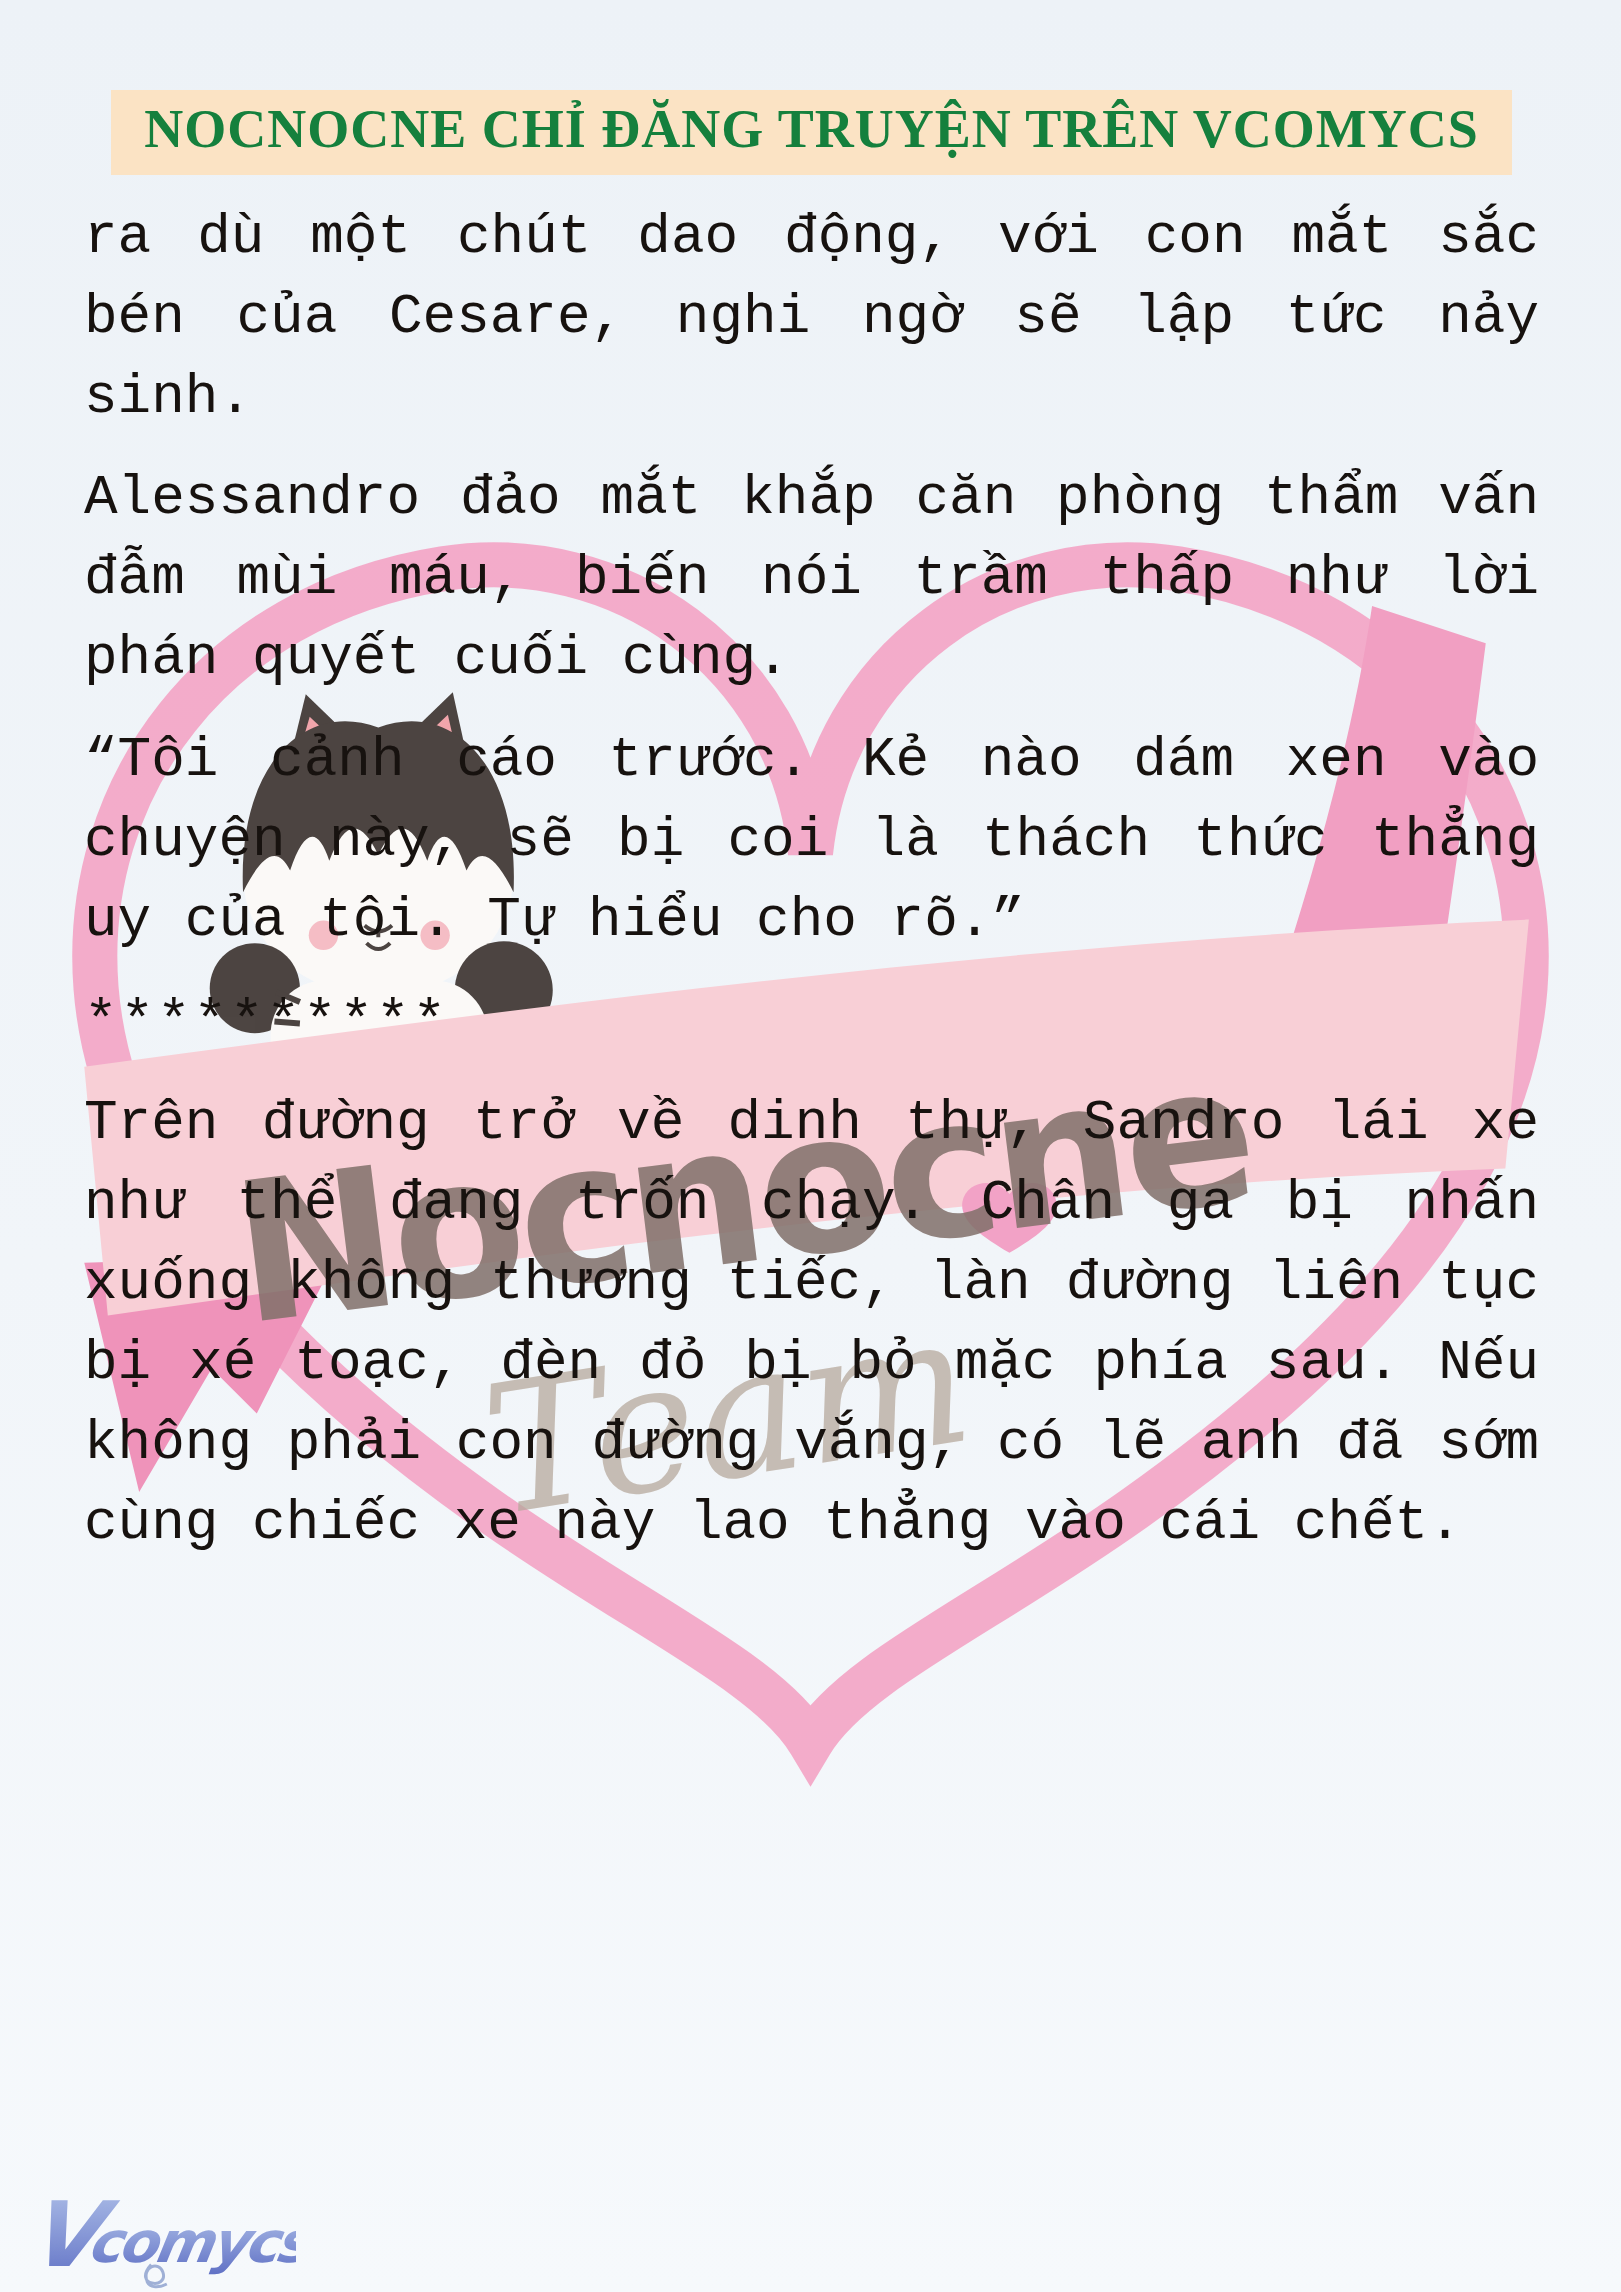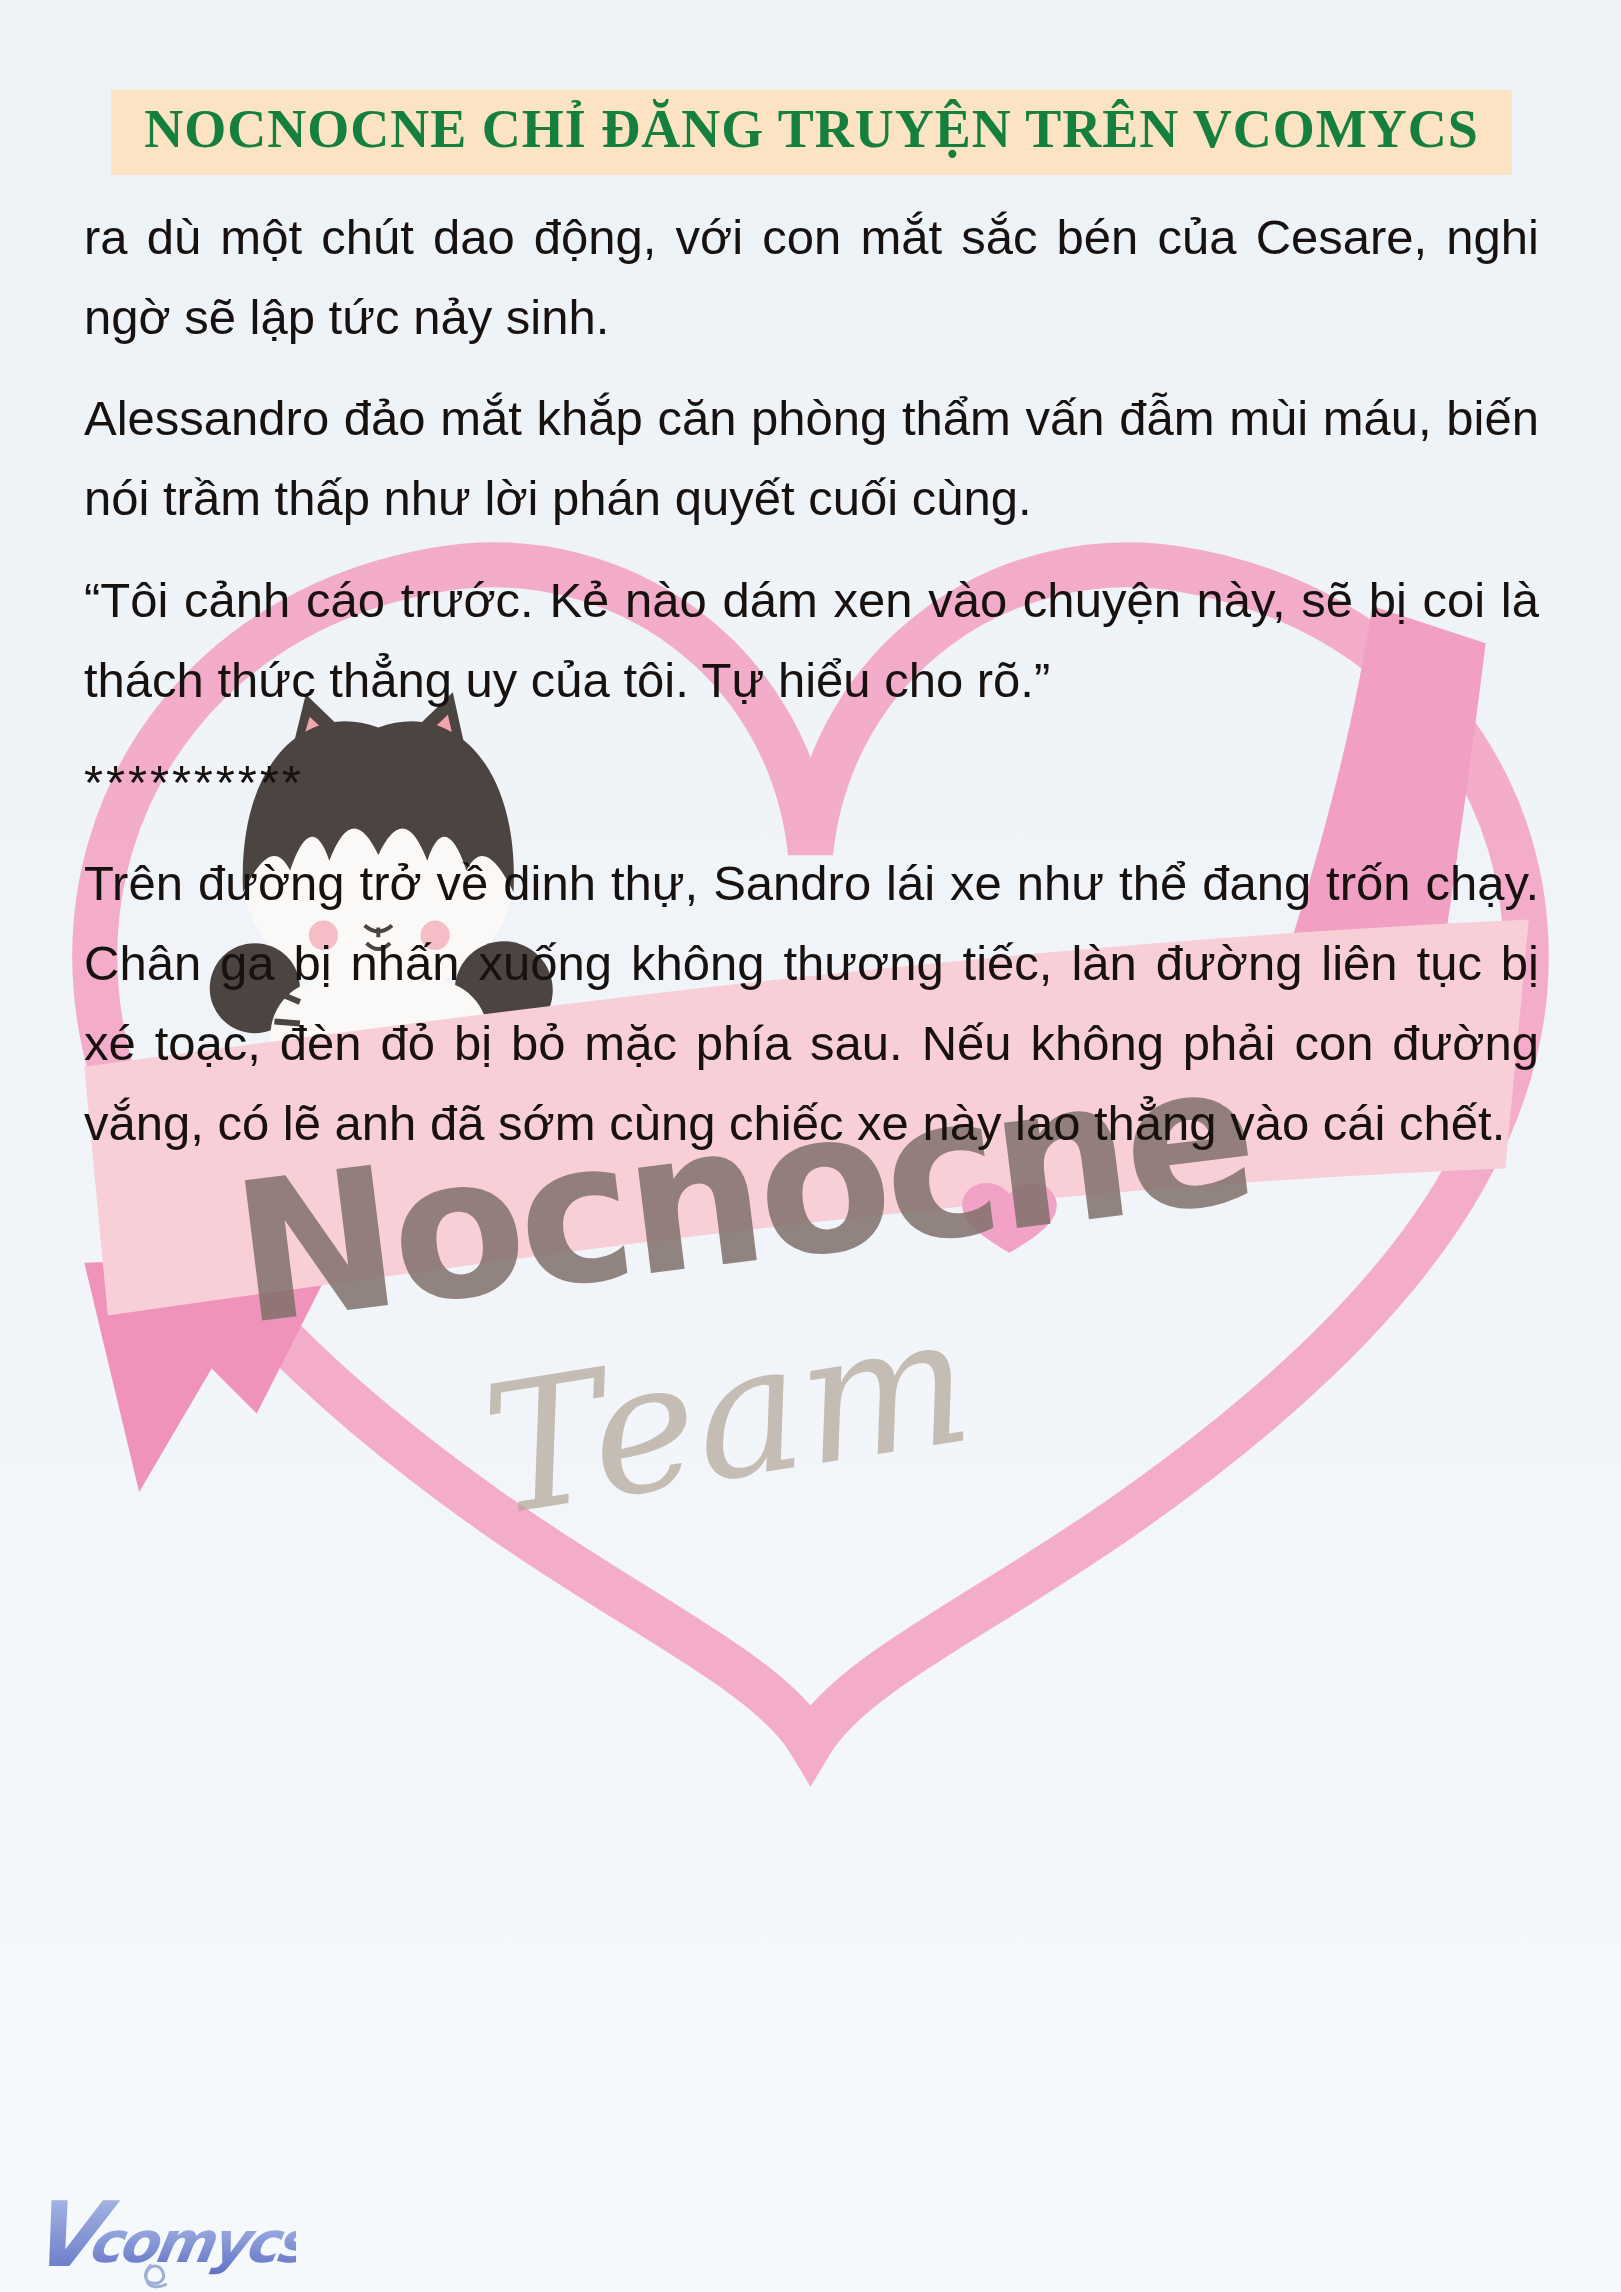--- a/index.html
+++ b/index.html
@@ -15,22 +15,22 @@
     width:fit-content;margin:0 auto;
     background:#fbe3c4;
     padding:5.9px 33px 11.8px;
   }
   .header-title{
     font-family:"Liberation Serif",serif;
     font-weight:700;font-size:54px;line-height:1.25;
     color:#15803d;letter-spacing:1px;white-space:nowrap;
   }
   .body-text p{
-    font-family:Liberation Sans, sans-serif;
-    font-size:49px;line-height:80px;
+    font-family:Liberation Mono, monospace;
+    font-size:56px;line-height:80px;
     color:#17120f;text-align:justify;
     margin:21.6px 0 0;
   }
   .body-text p.separator{letter-spacing:2.9px;text-align:left;}
   .logo{position:absolute;left:21.6px;top:2188px;z-index:1;}
   .wm-team-name{font-family:"DejaVu Sans",sans-serif;font-weight:bold;letter-spacing:-6px;}
   .wm-team-suffix{font-family:"DejaVu Serif",serif;font-style:italic;}
   .logo-font{font-family:"DejaVu Sans",sans-serif;font-weight:bold;font-style:italic;}
 </style>
 </head>

